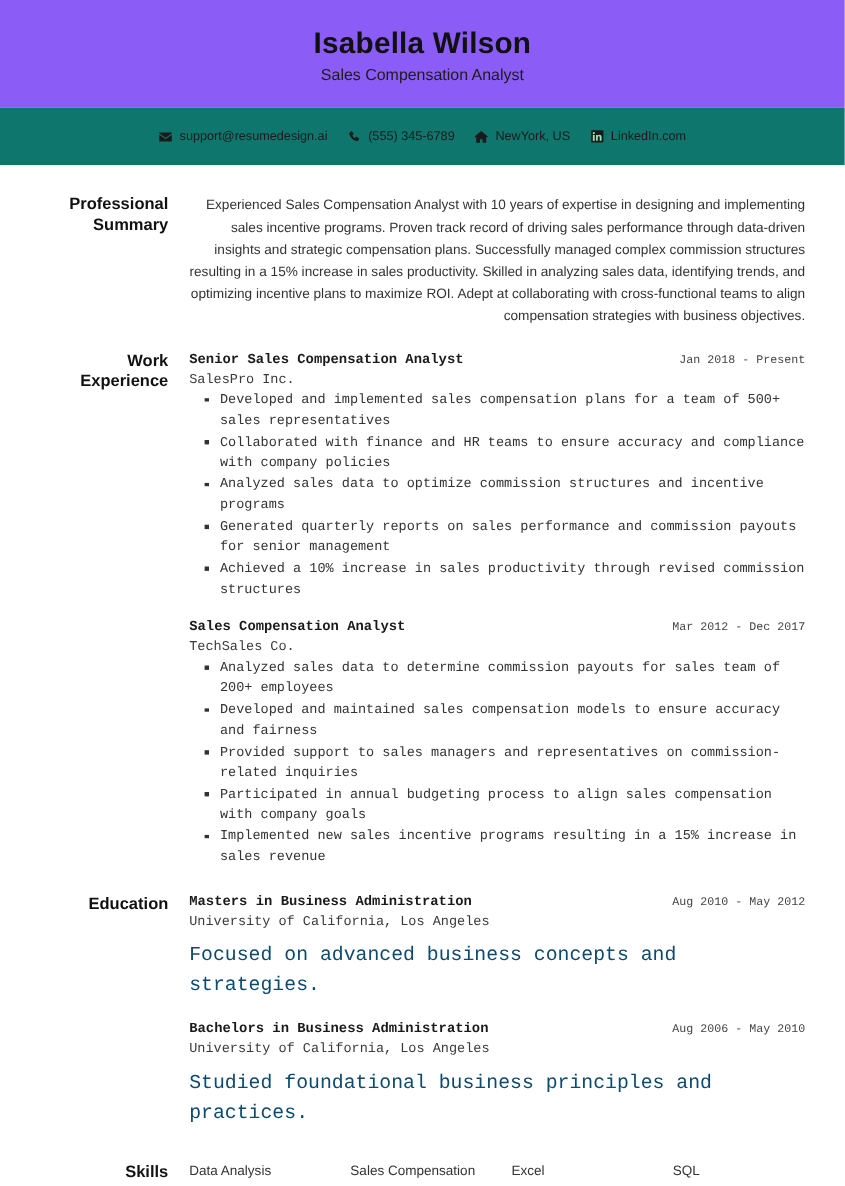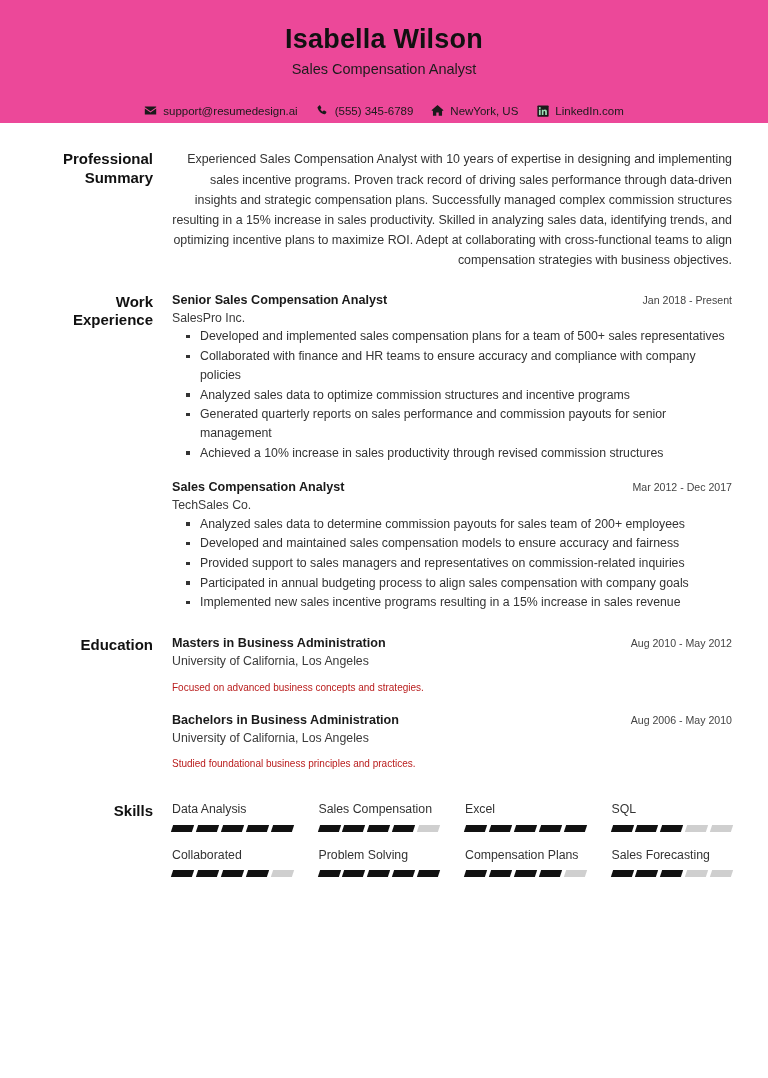--- a/index.html
+++ b/index.html
@@ -8,21 +8,21 @@
     width: 768px;
     min-height: 1078px;
     background: #ffffff;
     font-family: "Liberation Sans", sans-serif;
     color: #333333;
     -webkit-font-smoothing: antialiased;
   }
 
   
   .name-header {
-    background: #ec4899;
+    background: #8b5cf6;
     padding: 24px 40px 20px 40px;
     text-align: center;
   }
   .full-name {
     font-size: 27px;
     font-weight: bold;
     color: #111111;
     letter-spacing: 0.2px;
     line-height: 1.15;
     margin: 0 0 6px 0;
@@ -30,22 +30,22 @@
   .job-title {
     font-size: 14.5px;
     font-weight: normal;
     color: #1c1c1c;
     line-height: 1.2;
     margin: 0;
   }
 
   
   .contact-bar {
-    background: #ec4899;
-    height: 25px;
+    background: #0f766e;
+    height: 52px;
     display: flex;
     align-items: center;
     justify-content: center;
     gap: 18px;
     padding: 0 20px;
   }
   .contact-item {
     display: flex;
     align-items: center;
     gap: 6px;
@@ -90,21 +90,21 @@
 
   
   .summary-text {
     font-size: 12.4px;
     line-height: 1.62;
     color: #333333;
     text-align: right;
   }
 
   
-  .entry { margin-bottom: 17px; }
+  .entry { margin-bottom: 17px; font-family: Liberation Mono, monospace; }
   .entry:last-child { margin-bottom: 0; }
   .entry-head {
     display: flex;
     align-items: baseline;
     justify-content: space-between;
     gap: 12px;
   }
   .entry-title {
     font-size: 12.6px;
     font-weight: bold;
@@ -118,22 +118,22 @@
     flex: none;
     text-align: right;
   }
   .entry-sub {
     font-size: 12.3px;
     color: #3a3a3a;
     line-height: 1.42;
     margin-top: 1px;
   }
   .entry-desc {
-    font-size: 10px;
-    color: #b91c1c;
+    font-size: 18px;
+    color: #0c4a6e;
     line-height: 1.5;
     margin-top: 9px;
   }
   .bullets {
     margin: 0 0 0 0;
     padding-left: 28px;
     list-style: none;
   }
   .bullets li {
     font-size: 12.3px;

